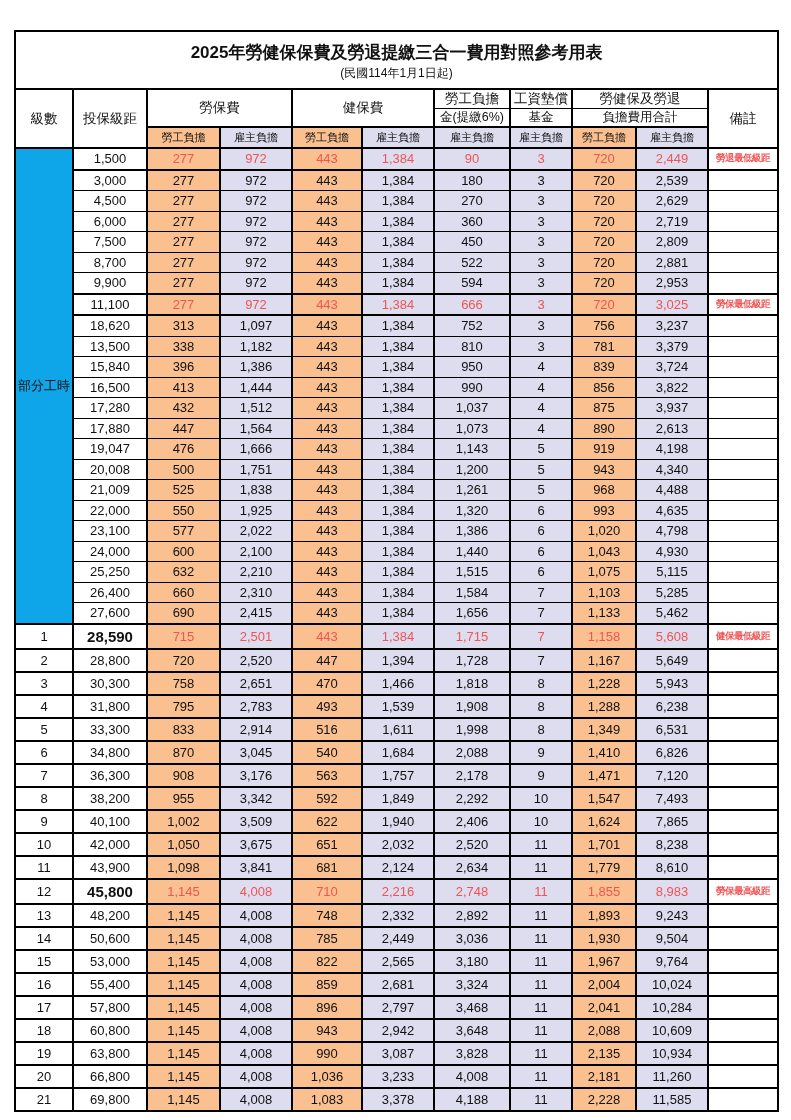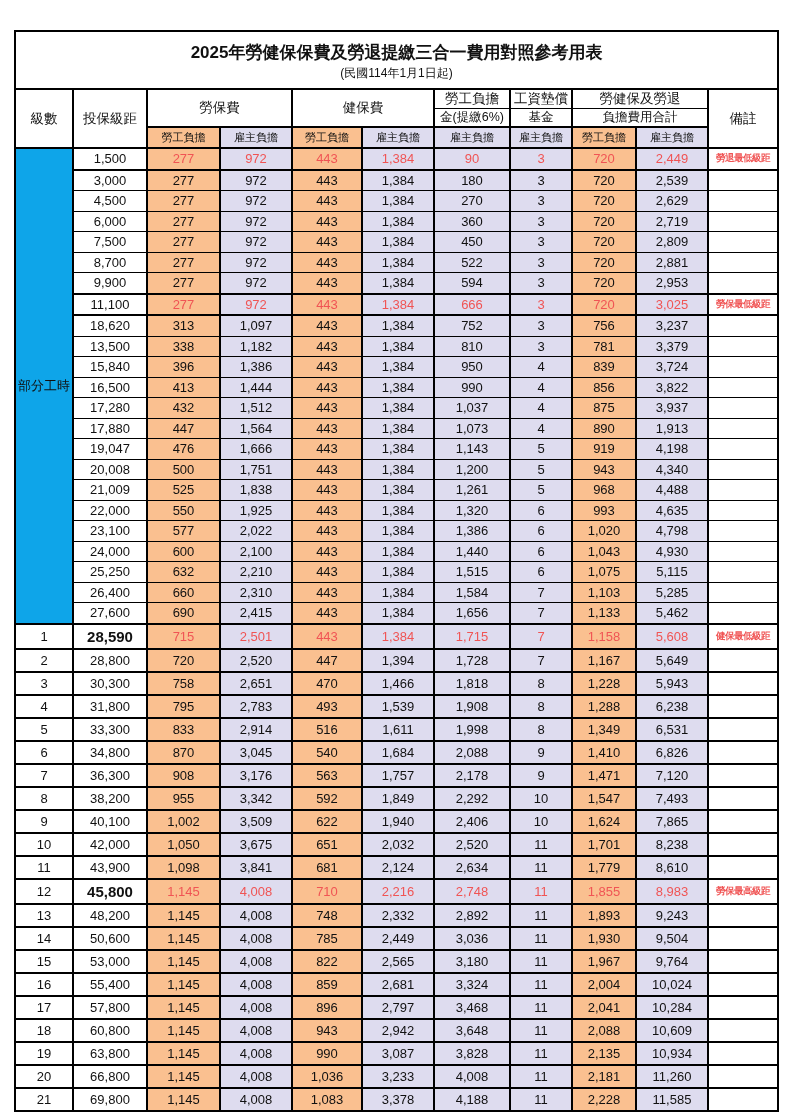--- a/index.html
+++ b/index.html
@@ -248,21 +248,21 @@
         </tr>
         <tr class="part">
           <td class="bracket">17,880</td>
           <td class="emp val">447</td>
           <td class="er val">1,564</td>
           <td class="emp val">443</td>
           <td class="er val">1,384</td>
           <td class="er val">1,073</td>
           <td class="er val">4</td>
           <td class="emp val">890</td>
-          <td class="er val">1,913</td>
+          <td class="er val">2,613</td>
           <td class="note"></td>
         </tr>
         <tr class="part">
           <td class="bracket">19,047</td>
           <td class="emp val">476</td>
           <td class="er val">1,666</td>
           <td class="emp val">443</td>
           <td class="er val">1,384</td>
           <td class="er val">1,143</td>
           <td class="er val">5</td>

